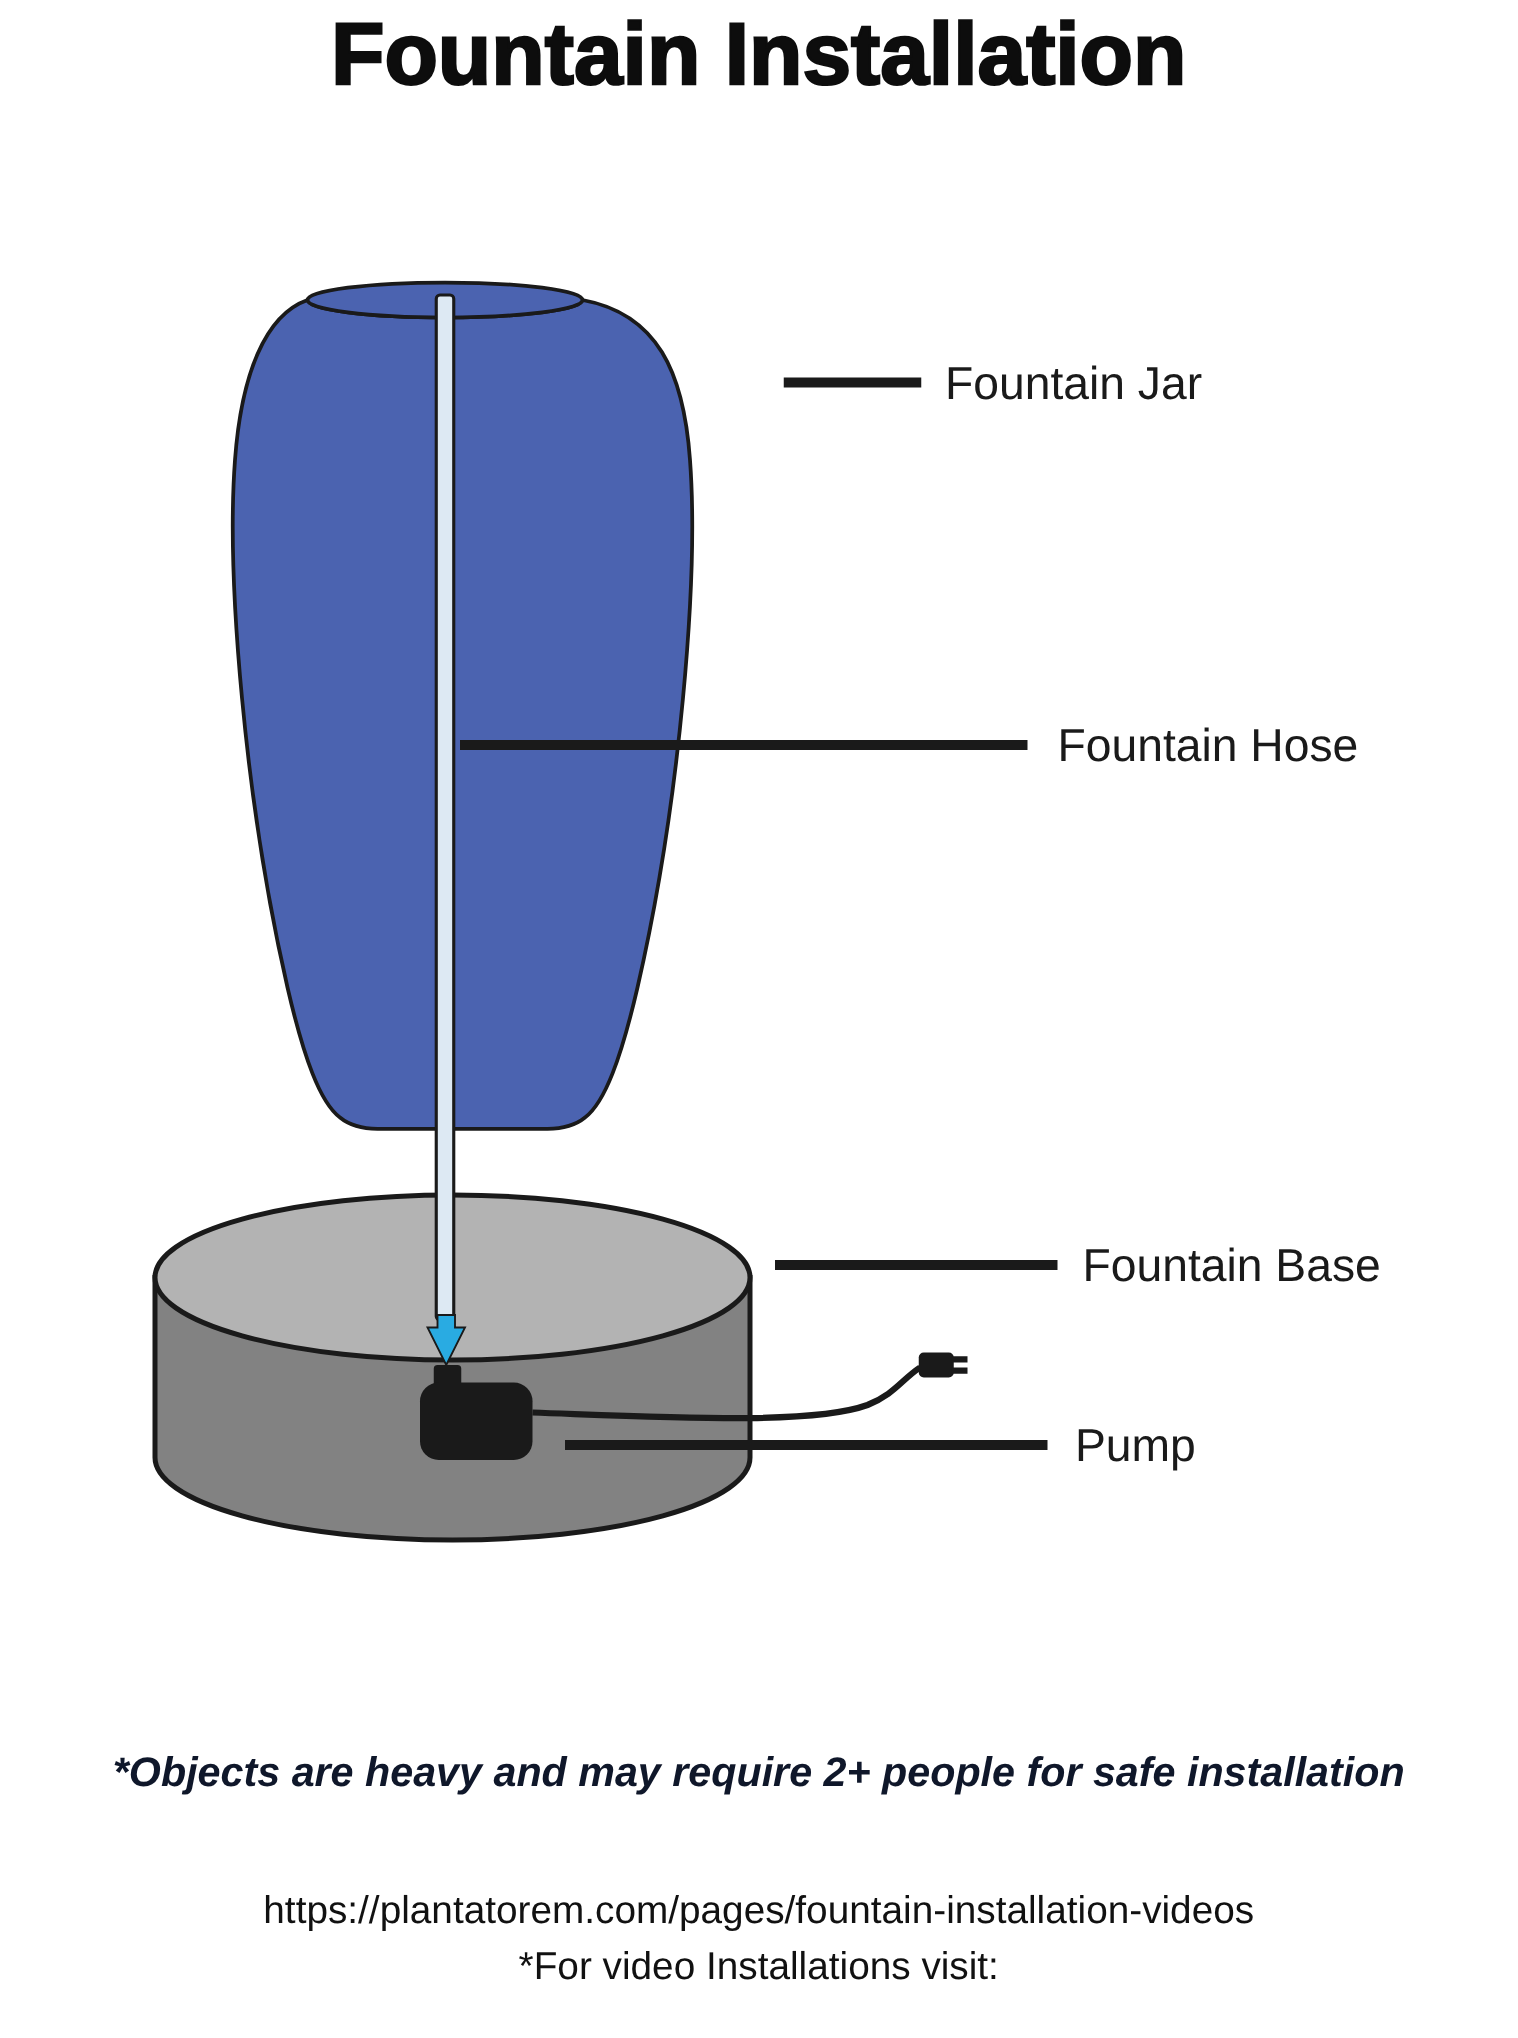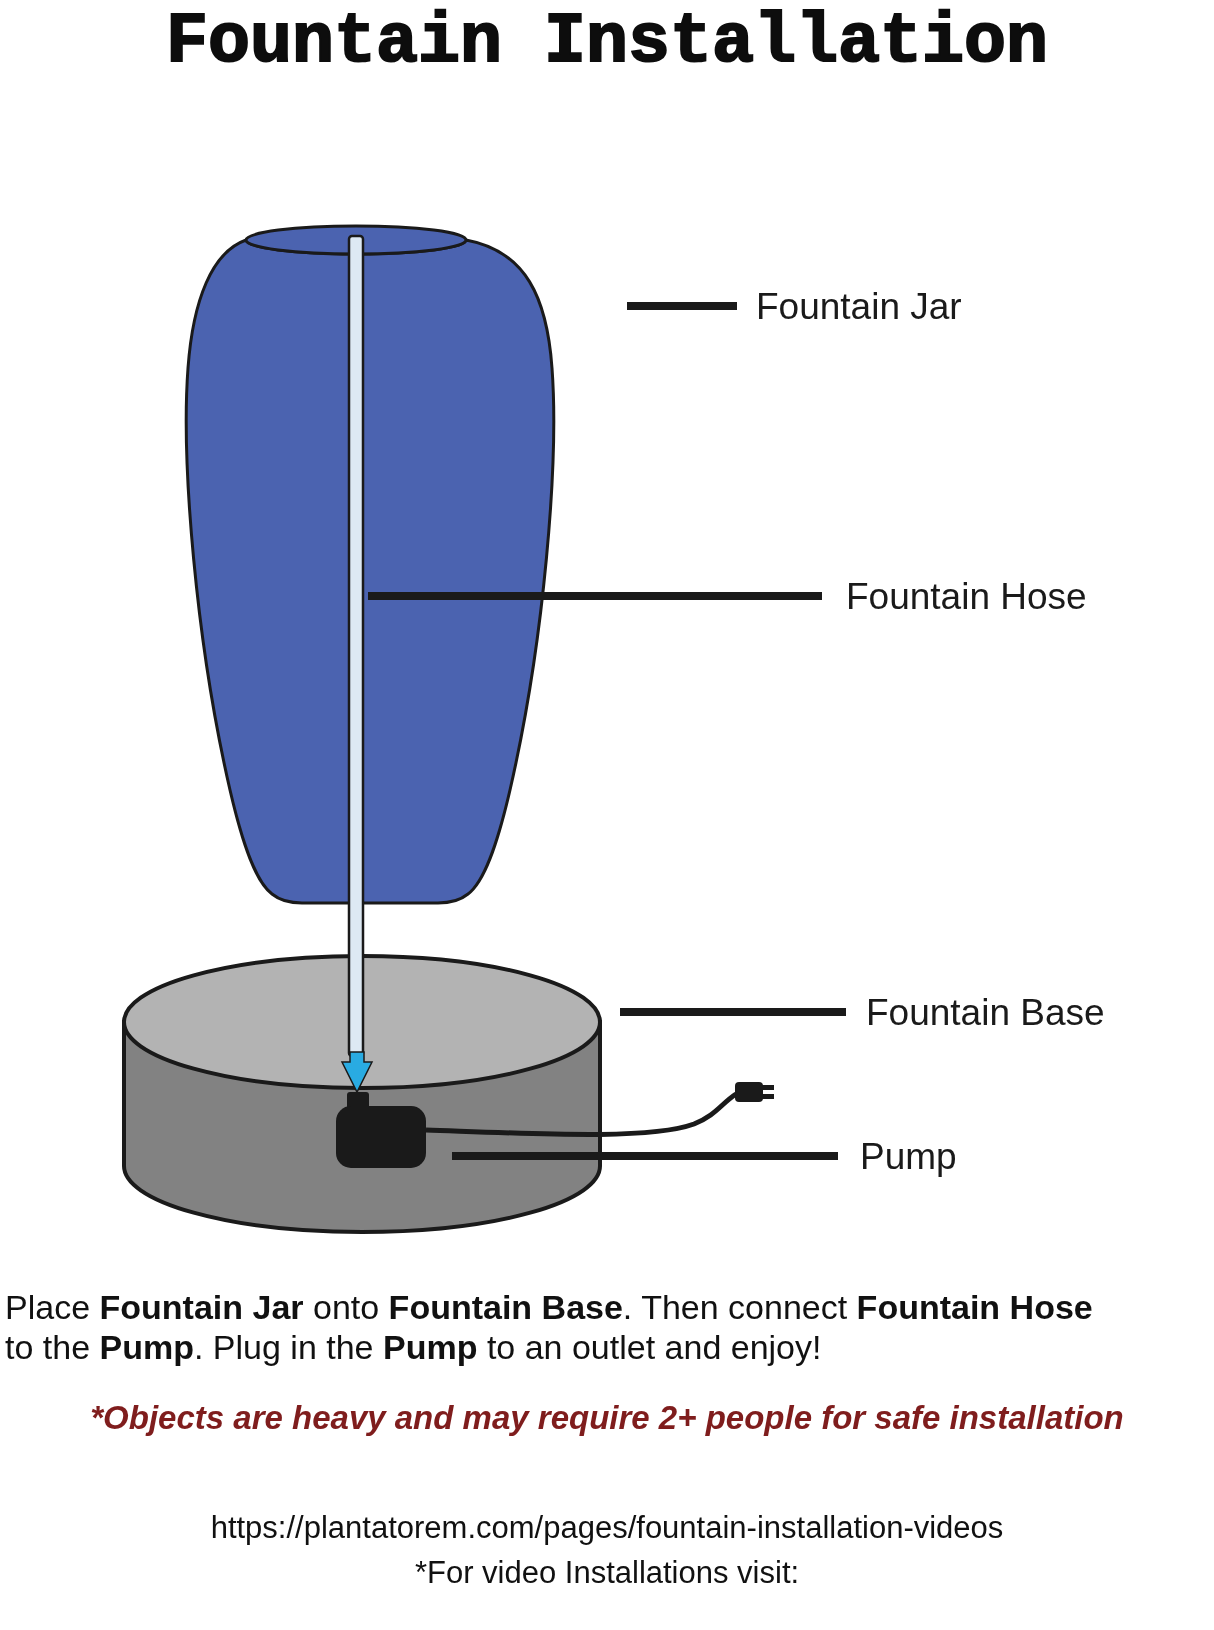--- a/index.html
+++ b/index.html
@@ -18,21 +18,20 @@
     top: 4px;
     left: 0;
     width: 100%;
     text-align: center;
     font-size: 70px;
     line-height: 1.12;
     font-weight: bold;
     color: #0d0d0d;
     -webkit-text-stroke: 2px #0d0d0d;
     letter-spacing: 0px;
-    font-family: Liberation Mono, monospace;
   }
   .diagram {
     position: absolute;
     top: 0;
     left: 0;
   }
   .svg-label {
     font-family: "Liberation Sans", sans-serif;
     font-size: 37px;
     fill: #1a1a1a;
@@ -49,21 +48,21 @@
   .instructions b { font-weight: bold; }
   .warning {
     position: absolute;
     top: 1399px;
     left: 0;
     width: 100%;
     text-align: center;
     font-size: 33px;
     font-weight: bold;
     font-style: italic;
-    color: #7f1d1d;
+    color: #0f172a;
   }
   .footer {
     position: absolute;
     top: 1506px;
     left: 0;
     width: 100%;
     text-align: center;
     font-size: 31px;
     line-height: 1.45;
     color: #111111;
@@ -107,23 +106,20 @@
     <line x1="452" y1="1156" x2="838" y2="1156" stroke="#1a1a1a" stroke-width="8"></line>
 
     <text class="svg-label" x="756" y="319">Fountain Jar</text>
     <text class="svg-label" x="846" y="609">Fountain Hose</text>
     <text class="svg-label" x="866" y="1025">Fountain Base</text>
     <text class="svg-label" x="860" y="1169">Pump</text>
   </svg>
 
   <h1 class="title">Fountain Installation</h1>
 
-  <p class="instructions">
-    <span>Place </span><b>Fountain Jar</b><span> onto </span><b>Fountain Base</b><span>. Then connect </span><b>Fountain Hose</b><span> to the </span><b>Pump</b><span>. Plug in the </span><b>Pump</b><span> to an outlet and enjoy!</span>
-  </p>
 
   <p class="warning">*Objects are heavy and may require 2+ people for safe installation</p>
 
   <div class="footer">
     <div>https://plantatorem.com/pages/fountain-installation-videos</div>
     <div>*For video Installations visit:</div>
   </div>
 
 </div>
 

